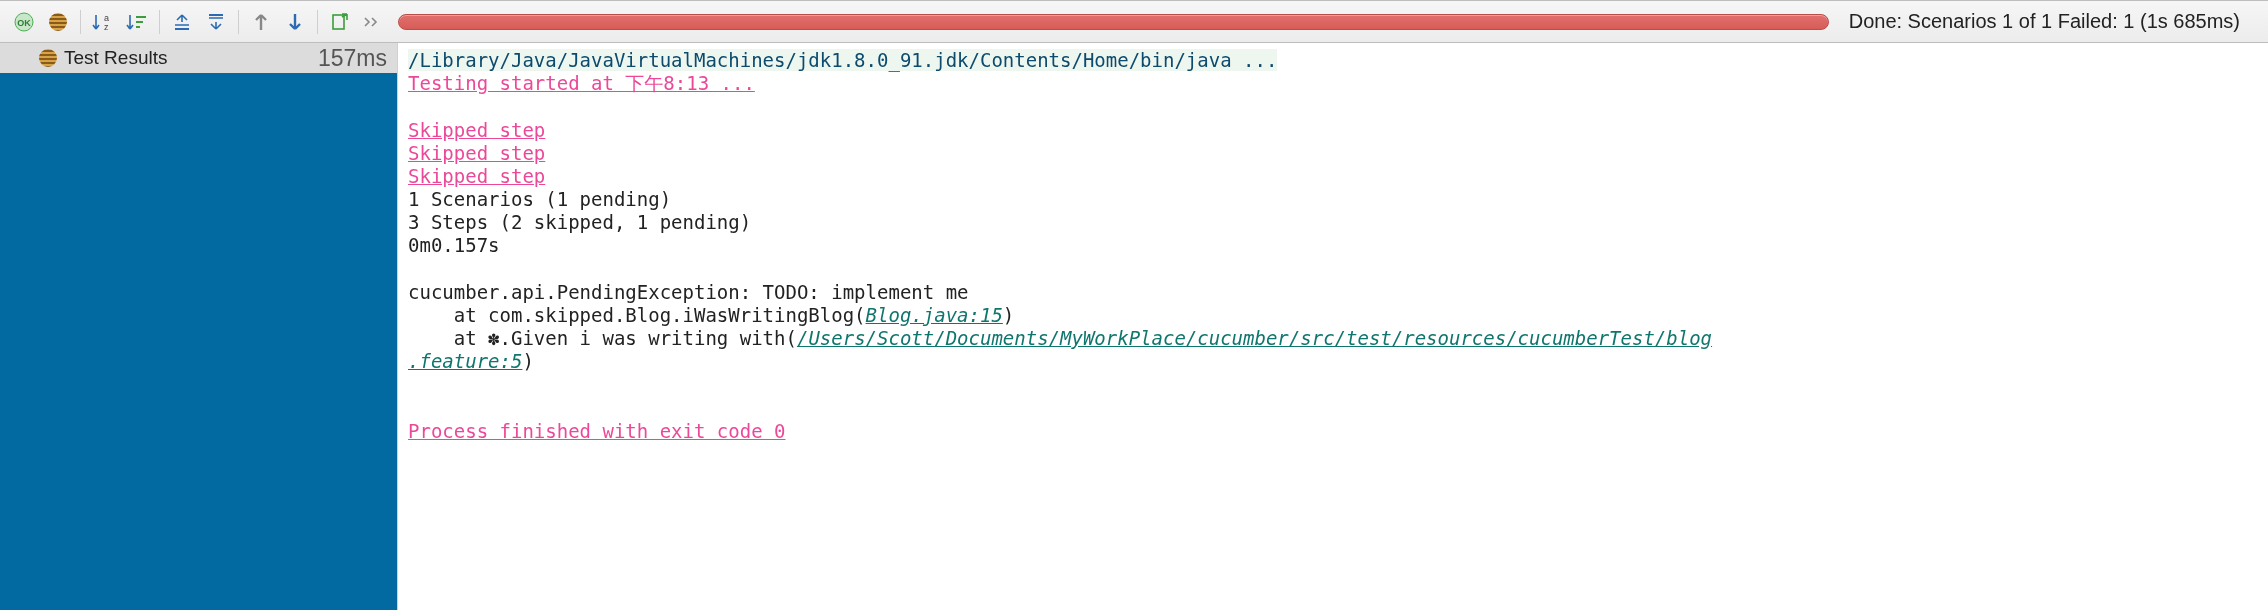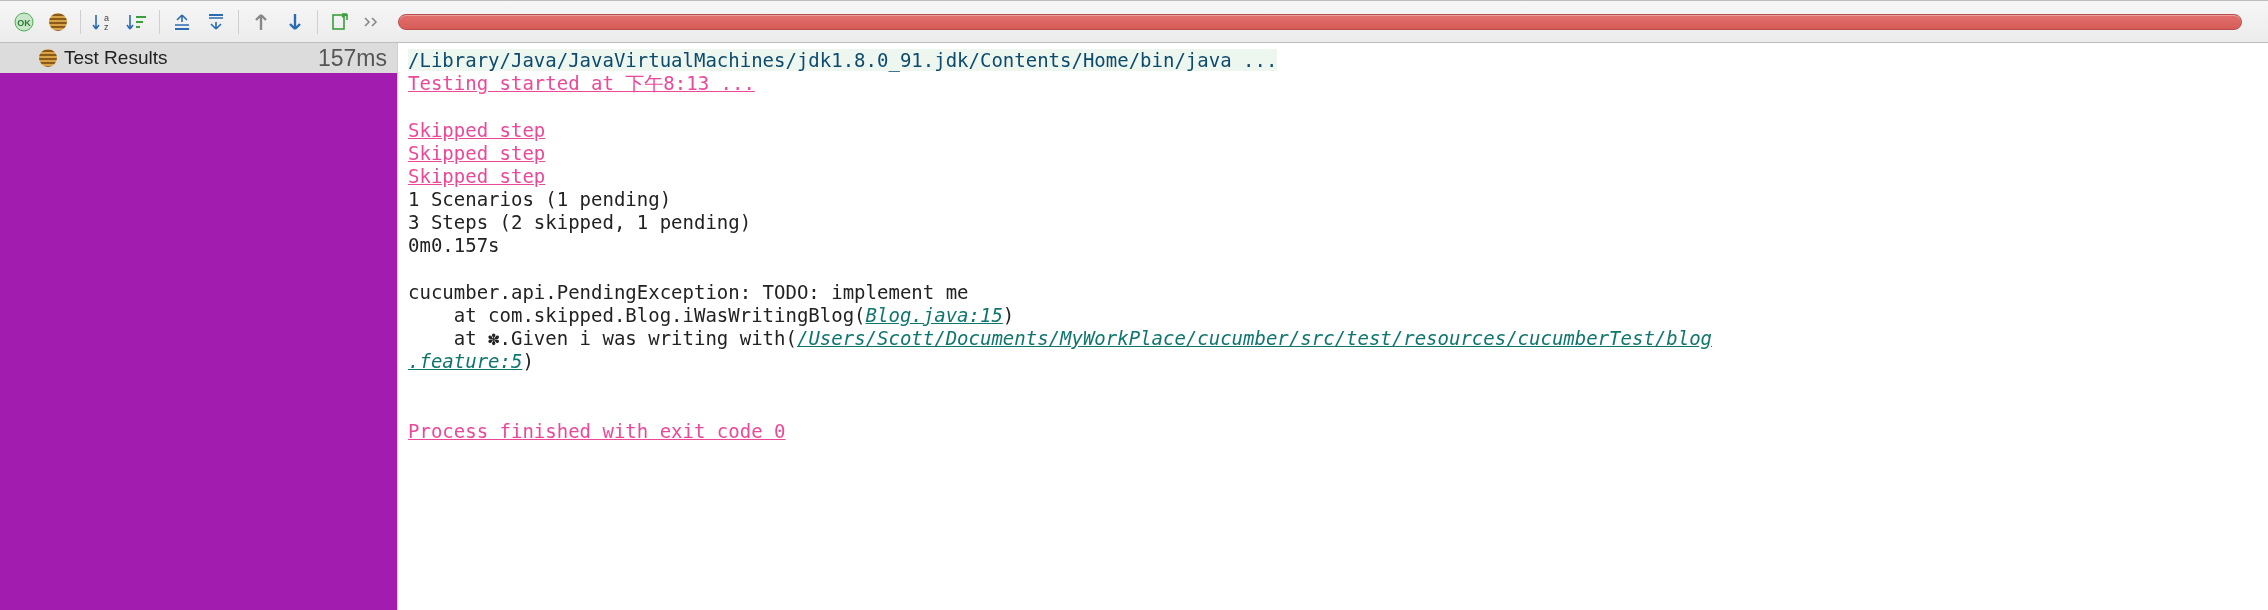--- a/index.html
+++ b/index.html
@@ -64,21 +64,21 @@
   }
   
   .main {
     flex: 1;
     display: flex;
     min-height: 0;
   }
   .tree {
     width: 398px;
     border-right: 1px solid #d0d0d0;
-    background: #a21caf;
+    background: #0369a1;
     display: flex;
     flex-direction: column;
   }
   .tree-row {
     height: 30px;
     background: #dcdcdc;
     display: flex;
     align-items: center;
     padding: 0 10px 0 36px;
     font-size: 19px;
@@ -206,20 +206,21 @@
     <div class="tbtn" style="width:28px">
       <svg width="18" height="10">
         <path d="M2 1 l4 4 l-4 4 M9 1 l4 4 l-4 4" stroke="#888" stroke-width="1.6" fill="none"></path>
       </svg>
     </div>
 
     <div class="progress-wrap">
       <div class="progress"></div>
     </div>
 
+    <div class="status">Done: Scenarios 1 of 1  Failed: 1  (1s 685ms)</div>
   </div>
 
   <div class="main">
 
     <div class="tree">
       <div class="tree-row">
         <span class="cuc-icon">
           <svg width="20" height="20">
             <defs>
                 <pattern id="hz2" width="4" height="4" patternUnits="userSpaceOnUse">

